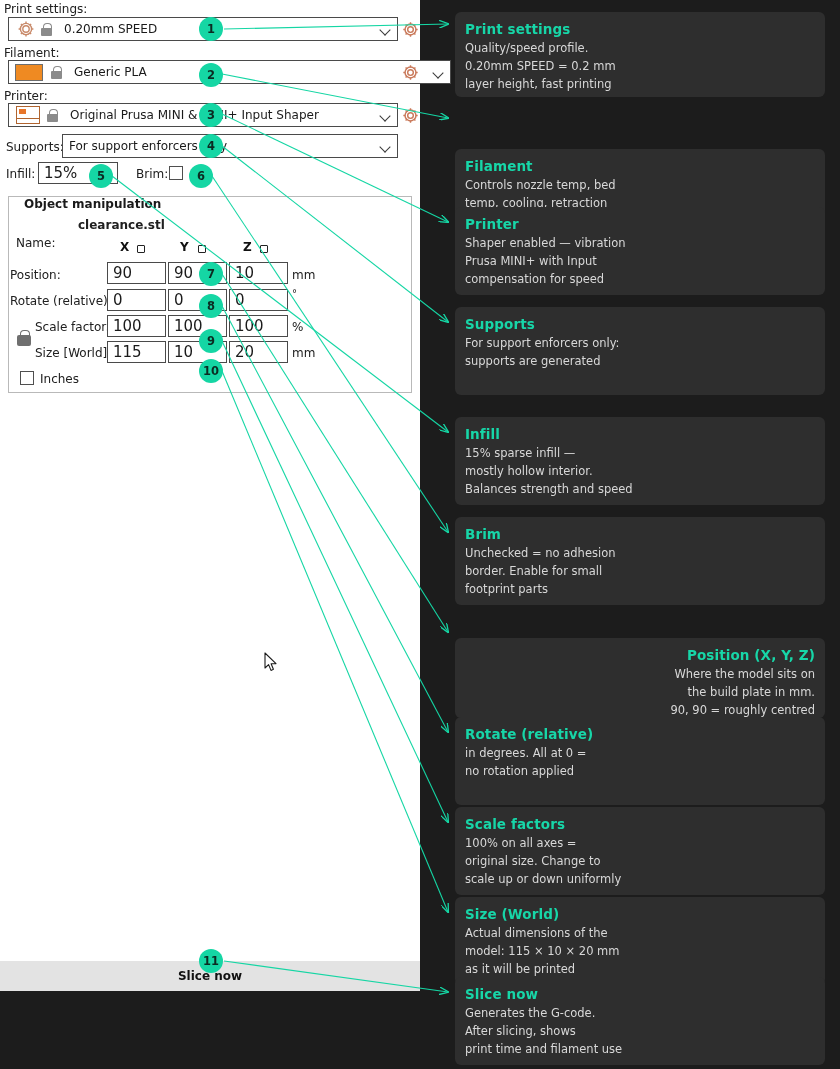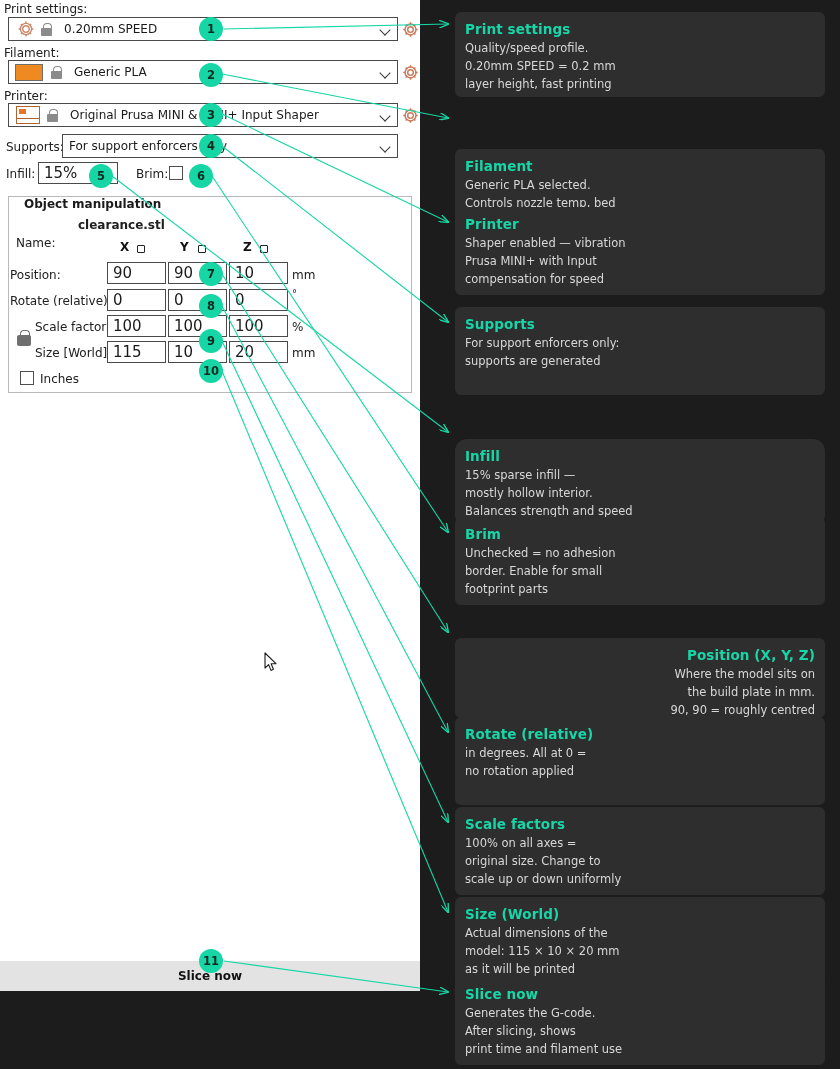--- a/index.html
+++ b/index.html
@@ -163,21 +163,21 @@
     <svg width="17" height="17" viewBox="0 0 18 18">
         <g fill="none" stroke="#c9795a" stroke-width="1.5">
       <circle cx="9" cy="9" r="3"></circle>
           <circle cx="9" cy="9" r="5.8"></circle>
       <path d="M9 1.4v2.2M9 14.4v2.2M1.4 9h2.2M14.4 9h2.2M3.8 3.8l1.6 1.6M12.6 12.6l1.6 1.6M14.2 3.8l-1.6 1.6M5.4 12.6l-1.6 1.6"></path>
     </g>
       </svg>
   </span>
 
   <div class="row-label" style="left:4px;top:46px;">Filament:</div>
-  <div class="combo" style="left:8px;top:60px;width:390px;">
+  <div class="combo" style="left:8px;top:60px;width:443px;">
     <span class="swatch"></span>
     <span class="lockico"></span>
     <span class="ctext">Generic PLA</span>
     <span class="chev"></span>
   </div>
   <span class="gearbtn" style="left:402px;top:64px;">
     <svg width="17" height="17" viewBox="0 0 18 18">
         <g fill="none" stroke="#c9795a" stroke-width="1.5">
       <circle cx="9" cy="9" r="3"></circle>
           <circle cx="9" cy="9" r="5.8"></circle>
@@ -272,36 +272,35 @@
 
 <div id="cards">
     <div class="card" style="top: 12px; height: 85px;">
       <h3>Print settings</h3>
       <p>Quality/speed profile.</p>
       <p>0.20mm SPEED = 0.2 mm</p>
       <p>layer height, fast printing</p>
     </div>
     <div class="card" style="top: 107px; height: 88px; margin-top: 42px;">
       <h3>Filament</h3>
-      <p>Generic PLA selected.</p>
       <p>Controls nozzle temp, bed</p>
       <p>temp, cooling, retraction</p>
     </div>
     <div class="card" style="top: 207px; height: 88px;">
       <h3>Printer</h3>
       <p>Shaper enabled — vibration</p>
       <p>Prusa MINI+ with Input</p>
       <p>compensation for speed</p>
     </div>
     <div class="card" style="top: 307px; height: 88px;">
       <h3>Supports</h3>
       <p>For support enforcers only:</p>
       <p>supports are generated</p>
     </div>
-    <div class="card" style="top: 439px; height: 88px; border-radius: 12px;">
+    <div class="card" style="top: 417px; height: 88px;">
       <h3>Infill</h3>
       <p>15% sparse infill —</p>
       <p>mostly hollow interior.</p>
       <p>Balances strength and speed</p>
     </div>
     <div class="card" style="top: 517px; height: 88px;">
       <h3>Brim</h3>
       <p>Unchecked = no adhesion</p>
       <p>border. Enable for small</p>
       <p>footprint parts</p>

